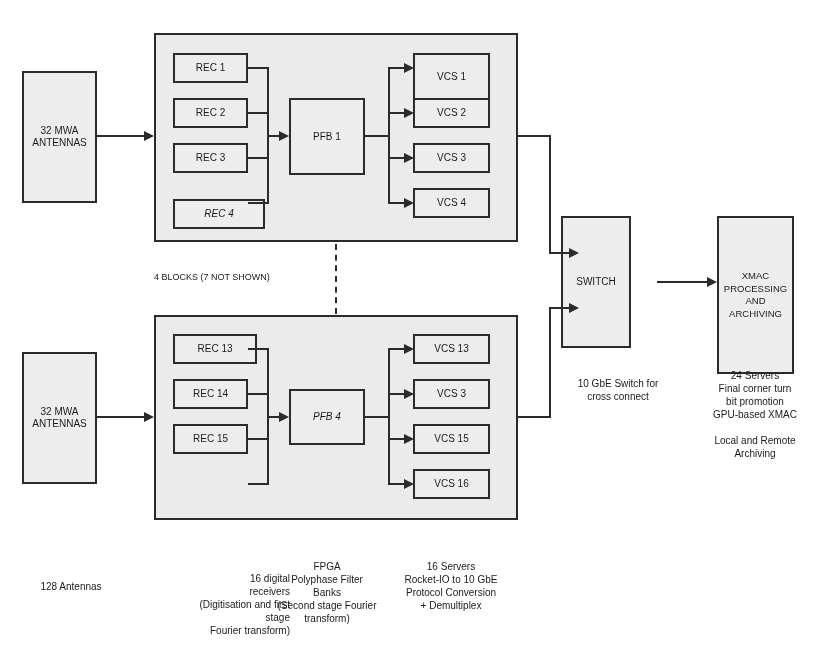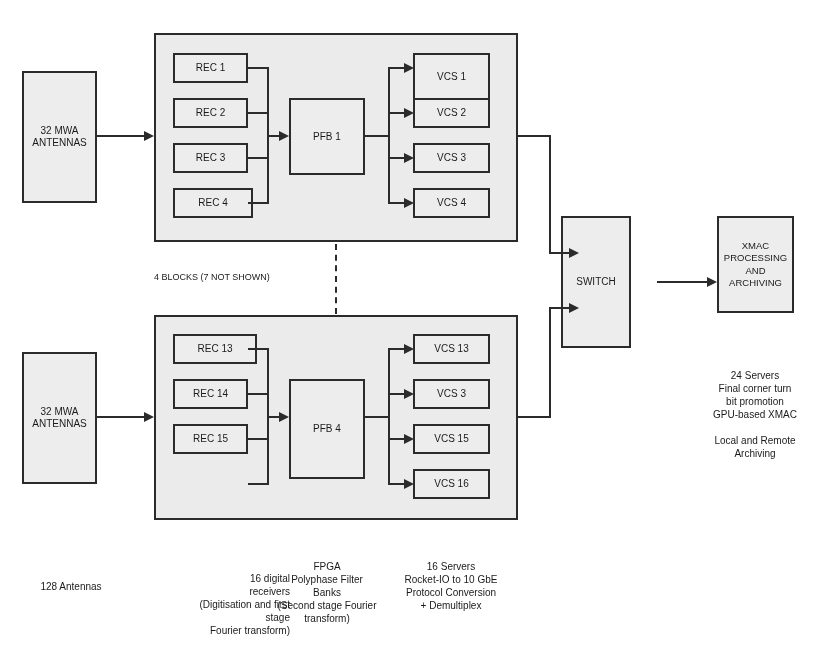--- a/index.html
+++ b/index.html
@@ -86,21 +86,21 @@
 
   <div class="box" style="left:173px; top:53px; width:75px; height:30px;">
     <span>REC 1</span>
   </div>
   <div class="box" style="left:173px; top:98px; width:75px; height:30px;">
     <span>REC 2</span>
   </div>
   <div class="box" style="left:173px; top:143px; width:75px; height:30px;">
     <span>REC 3</span>
   </div>
-  <div class="box" style="left:173px; top:188px; width:80px; height:30px;">
+  <div class="box" style="left:173px; top:199px; width:92px; height:30px;font-style:italic;">
     <span>REC 4</span>
   </div>
 
   <div class="box" style="left:289px; top:98px; width:76px; height:77px;">
     <span>PFB 1</span>
   </div>
 
   <div class="box" style="left:413px; top:53px; width:77px; height:48px;">
     <span>VCS 1</span>
   </div>
@@ -117,41 +117,41 @@
   <div class="box" style="left:173px; top:334px; width:84px; height:30px;">
     <span>REC 13</span>
   </div>
   <div class="box" style="left:173px; top:379px; width:75px; height:30px;">
     <span>REC 14</span>
   </div>
   <div class="box" style="left:173px; top:424px; width:75px; height:30px;">
     <span>REC 15</span>
   </div>
 
-  <div class="box" style="left:289px; top:379px; width:76px; height:100px;">
+  <div class="box" style="left:289px; top:389px; width:76px; height:56px;font-style:italic;">
     <span>PFB 4</span>
   </div>
 
   <div class="box" style="left:413px; top:334px; width:77px; height:30px;">
     <span>VCS 13</span>
   </div>
   <div class="box" style="left:413px; top:379px; width:77px; height:30px;">
     <span>VCS 3</span>
   </div>
   <div class="box" style="left:413px; top:424px; width:77px; height:30px;">
     <span>VCS 15</span>
   </div>
   <div class="box" style="left:413px; top:469px; width:77px; height:30px;">
     <span>VCS 16</span>
   </div>
 
   <div class="box" style="left:561px; top:216px; width:70px; height:132px;text-align:center;">
     <span>SWITCH</span>
   </div>
-  <div class="box xmac-label" style="left:717px; top:216px; width:77px; height:97px;">
+  <div class="box xmac-label" style="left:717px; top:216px; width:77px; height:158px;">
     <span>XMAC
 PROCESSING
 AND
 ARCHIVING</span>
   </div>
 
   <div class="h" style="left:97px; top:135px; width:47px;"></div>
   <div class="arr" style="left:144px; top:131px;"></div>
   <div class="h" style="left:97px; top:416px; width:47px;"></div>
   <div class="arr" style="left:144px; top:412px;"></div>
@@ -219,20 +219,22 @@
 Fourier transform)</div>
   <div class="cap" style="left:247px; top:560px; width:160px;">FPGA
 Polyphase Filter
 Banks
 (Second stage Fourier
 transform)</div>
   <div class="cap" style="left:371px; top:560px; width:160px;">16 Servers
 Rocket-IO to 10 GbE
 Protocol Conversion
 + Demultiplex</div>
+  <div class="cap" style="left:538px; top:377px; width:160px;">10 GbE Switch for
+cross connect</div>
   <div class="cap" style="left:675px; top:369px; width:160px;">24 Servers
 Final corner turn
 bit promotion
 GPU-based XMAC
 
 Local and Remote
 Archiving</div>
 
 </div>
 

